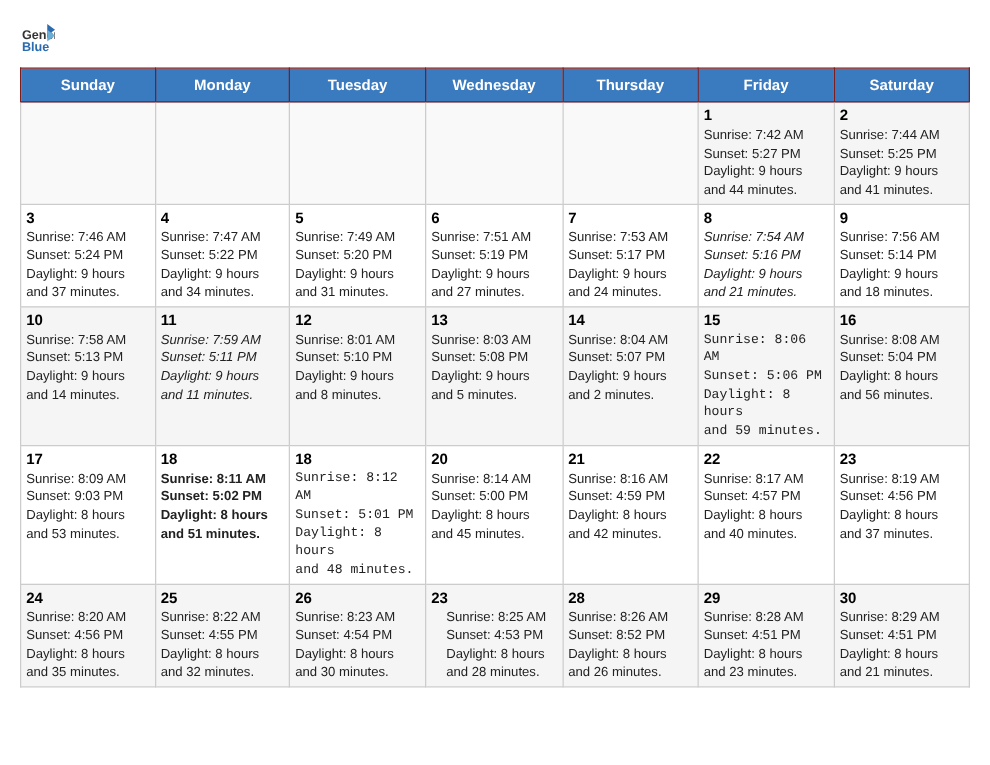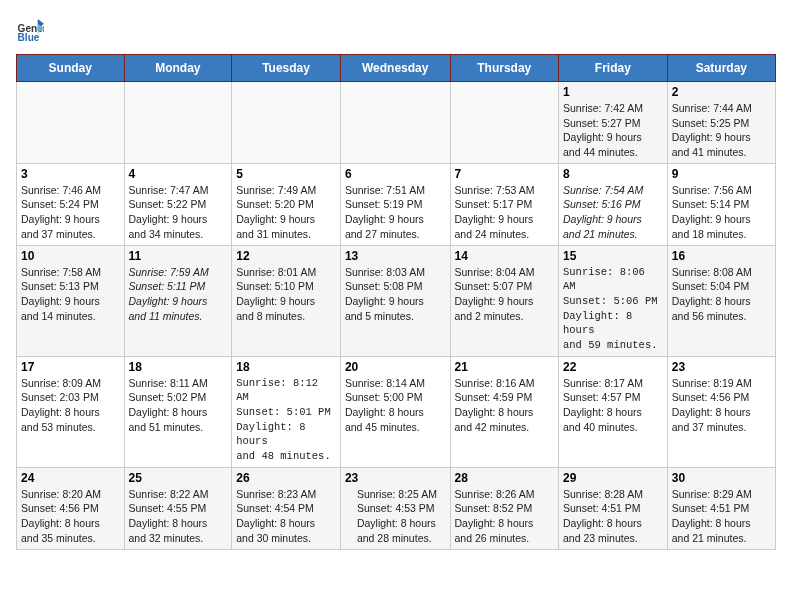--- a/index.html
+++ b/index.html
@@ -242,27 +242,27 @@
           <div class="day-info" style="white-space: pre-line;">Sunrise: 8:08 AM
 Sunset: 5:04 PM
 Daylight: 8 hours
 and 56 minutes.</div>
         </td>
       </tr>
       <tr>
         <td>
           <span class="day-num">17</span>
           <div class="day-info" style="white-space: pre-line;">Sunrise: 8:09 AM
-Sunset: 2:03 PM
+Sunset: 9:03 PM
 Daylight: 8 hours
 and 53 minutes.</div>
         </td>
         <td>
           <span class="day-num">18</span>
-          <div class="day-info" style="white-space: pre-line;">Sunrise: 8:11 AM
+          <div class="day-info" style="white-space: pre-line; font-weight: bold;">Sunrise: 8:11 AM
 Sunset: 5:02 PM
 Daylight: 8 hours
 and 51 minutes.</div>
         </td>
         <td>
           <span class="day-num">18</span>
           <div class="day-info" style="white-space: pre-line; font-family: Liberation Mono, monospace;">Sunrise: 8:12 AM
 Sunset: 5:01 PM
 Daylight: 8 hours
 and 48 minutes.</div>

